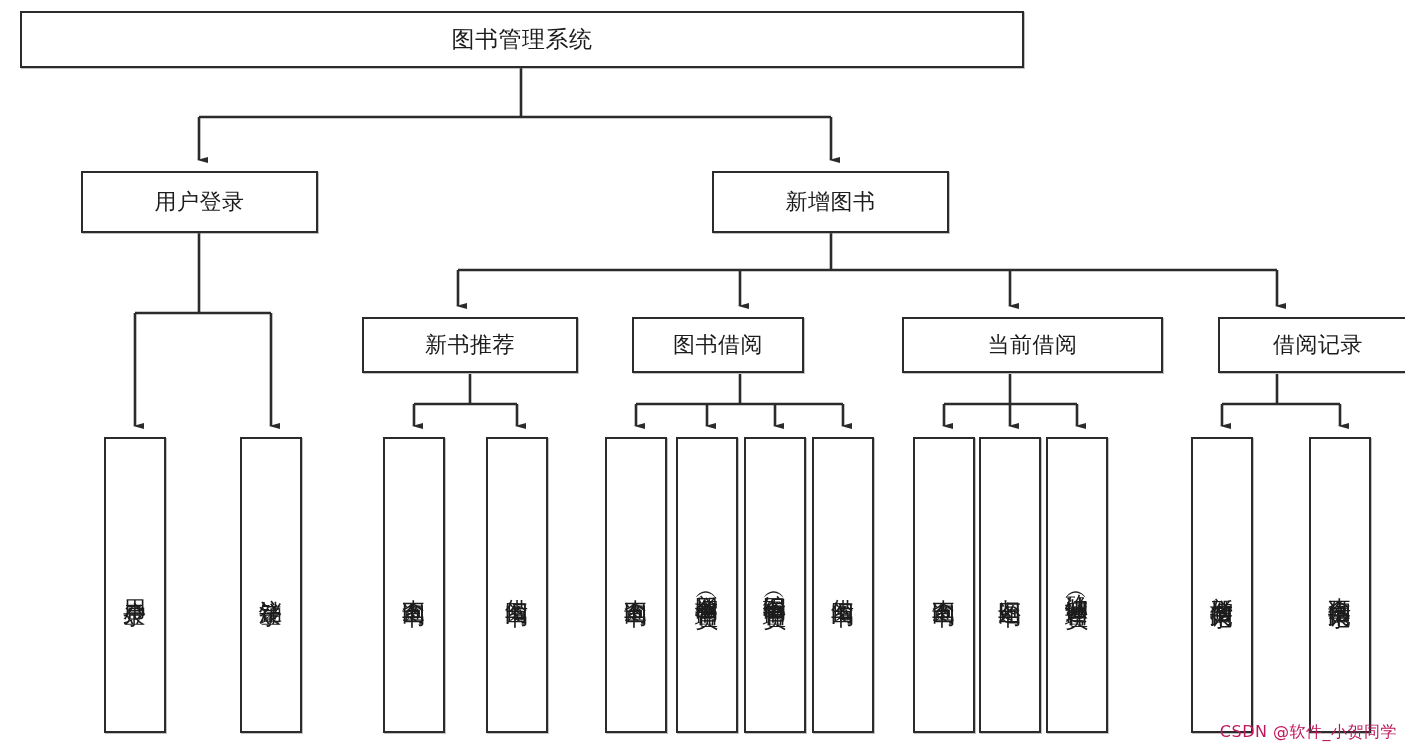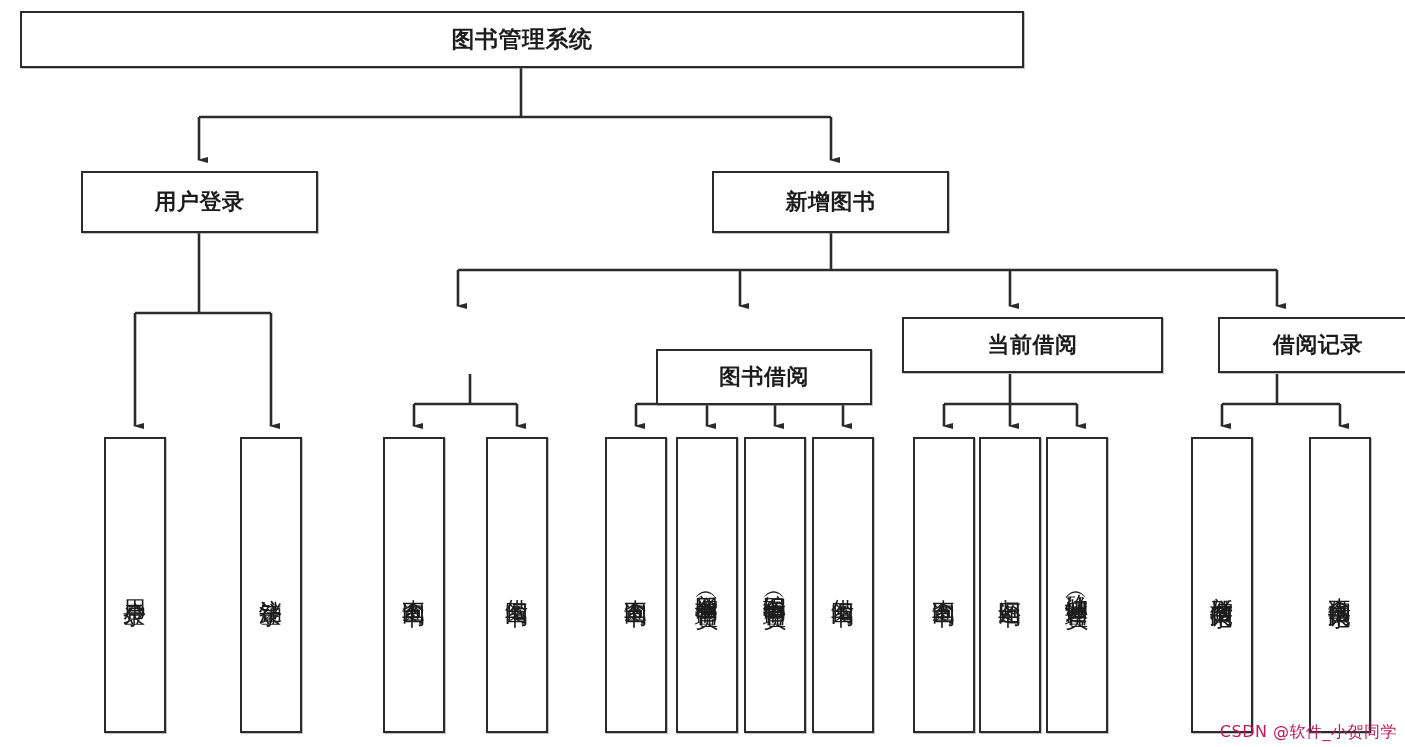--- a/index.html
+++ b/index.html
@@ -38,21 +38,20 @@
     box-shadow: 1px 1px 0 rgba(120,120,120,0.45);
   }
   .node .label {
     display: block;
     text-align: center;
     line-height: 1.18;
     letter-spacing: 0.5px;
   }
   .node.horizontal .label {
     font-size: 22px;
-    font-weight: bold;
   }
   .node.vertical {
     align-items: center;
     justify-content: center;
   }
   .node.vertical .label {
     writing-mode: vertical-rl;
     text-orientation: upright;
     font-size: 23px;
     letter-spacing: 2px;
@@ -134,22 +133,25 @@
   </div>
 
   <div class="node horizontal" style="left:81px; top:171px; width:237px; height:62px;">
     <span class="label">用户登录</span>
   </div>
 
   <div class="node horizontal" style="left:712px; top:171px; width:237px; height:62px;">
     <span class="label">新增图书</span>
   </div>
 
-
-  <div class="node horizontal" style="left:656px; top:317px; width:216px; height:56px;margin-top:32px;">
+  <div class="node horizontal" style="left:362px; top:317px; width:216px; height:56px;">
+    <span class="label">新书推荐</span>
+  </div>
+
+  <div class="node horizontal" style="left:632px; top:317px; width:172px; height:56px;">
     <span class="label">图书借阅</span>
   </div>
 
   <div class="node horizontal" style="left:902px; top:317px; width:261px; height:56px;">
     <span class="label">当前借阅</span>
   </div>
 
   <div class="node horizontal" style="left:1218px; top:317px; width:200px; height:56px;">
     <span class="label">借阅记录</span>
   </div>

